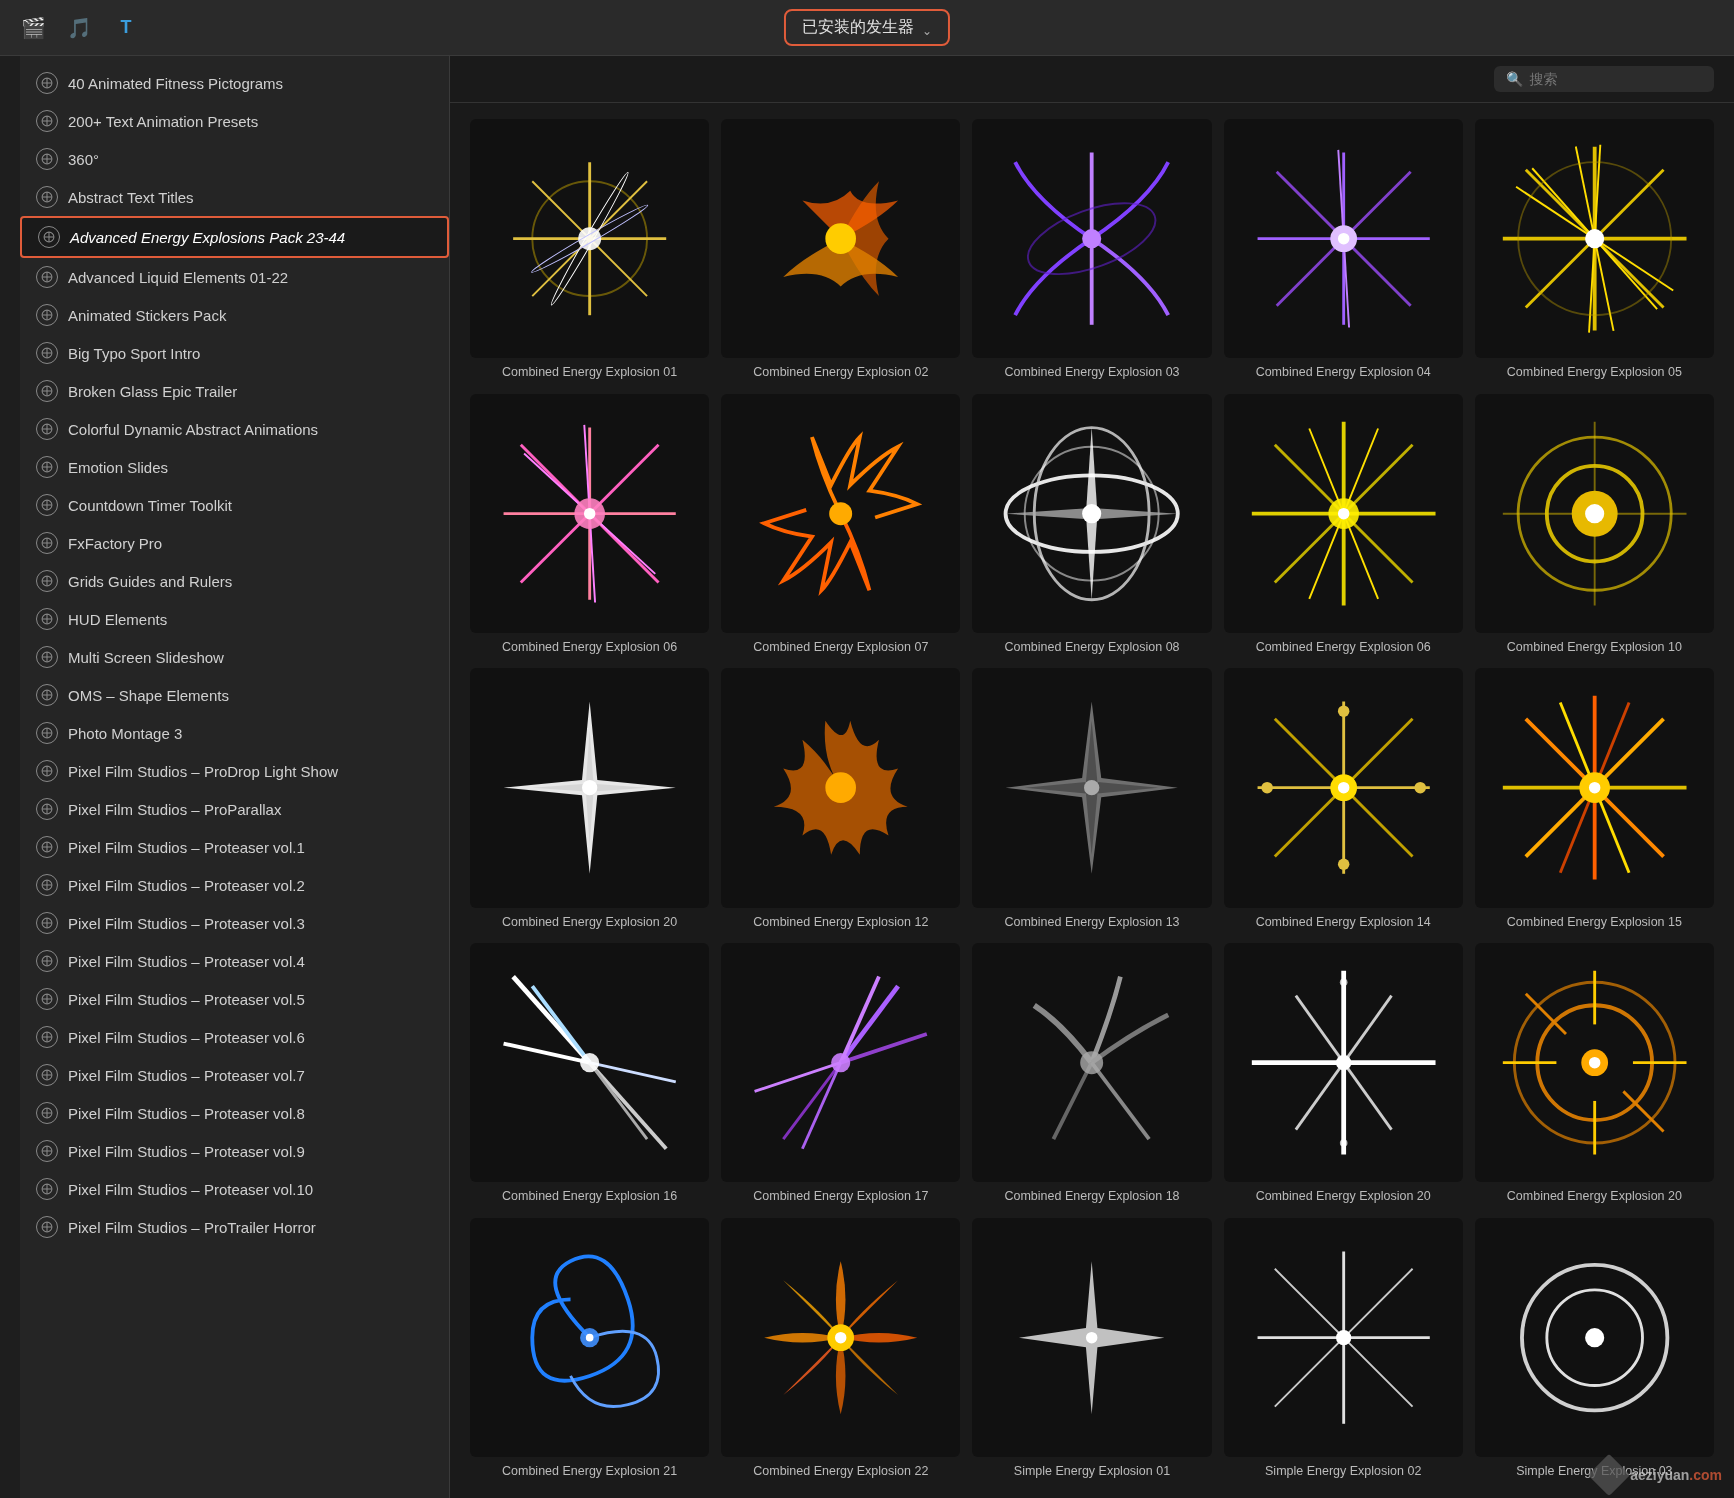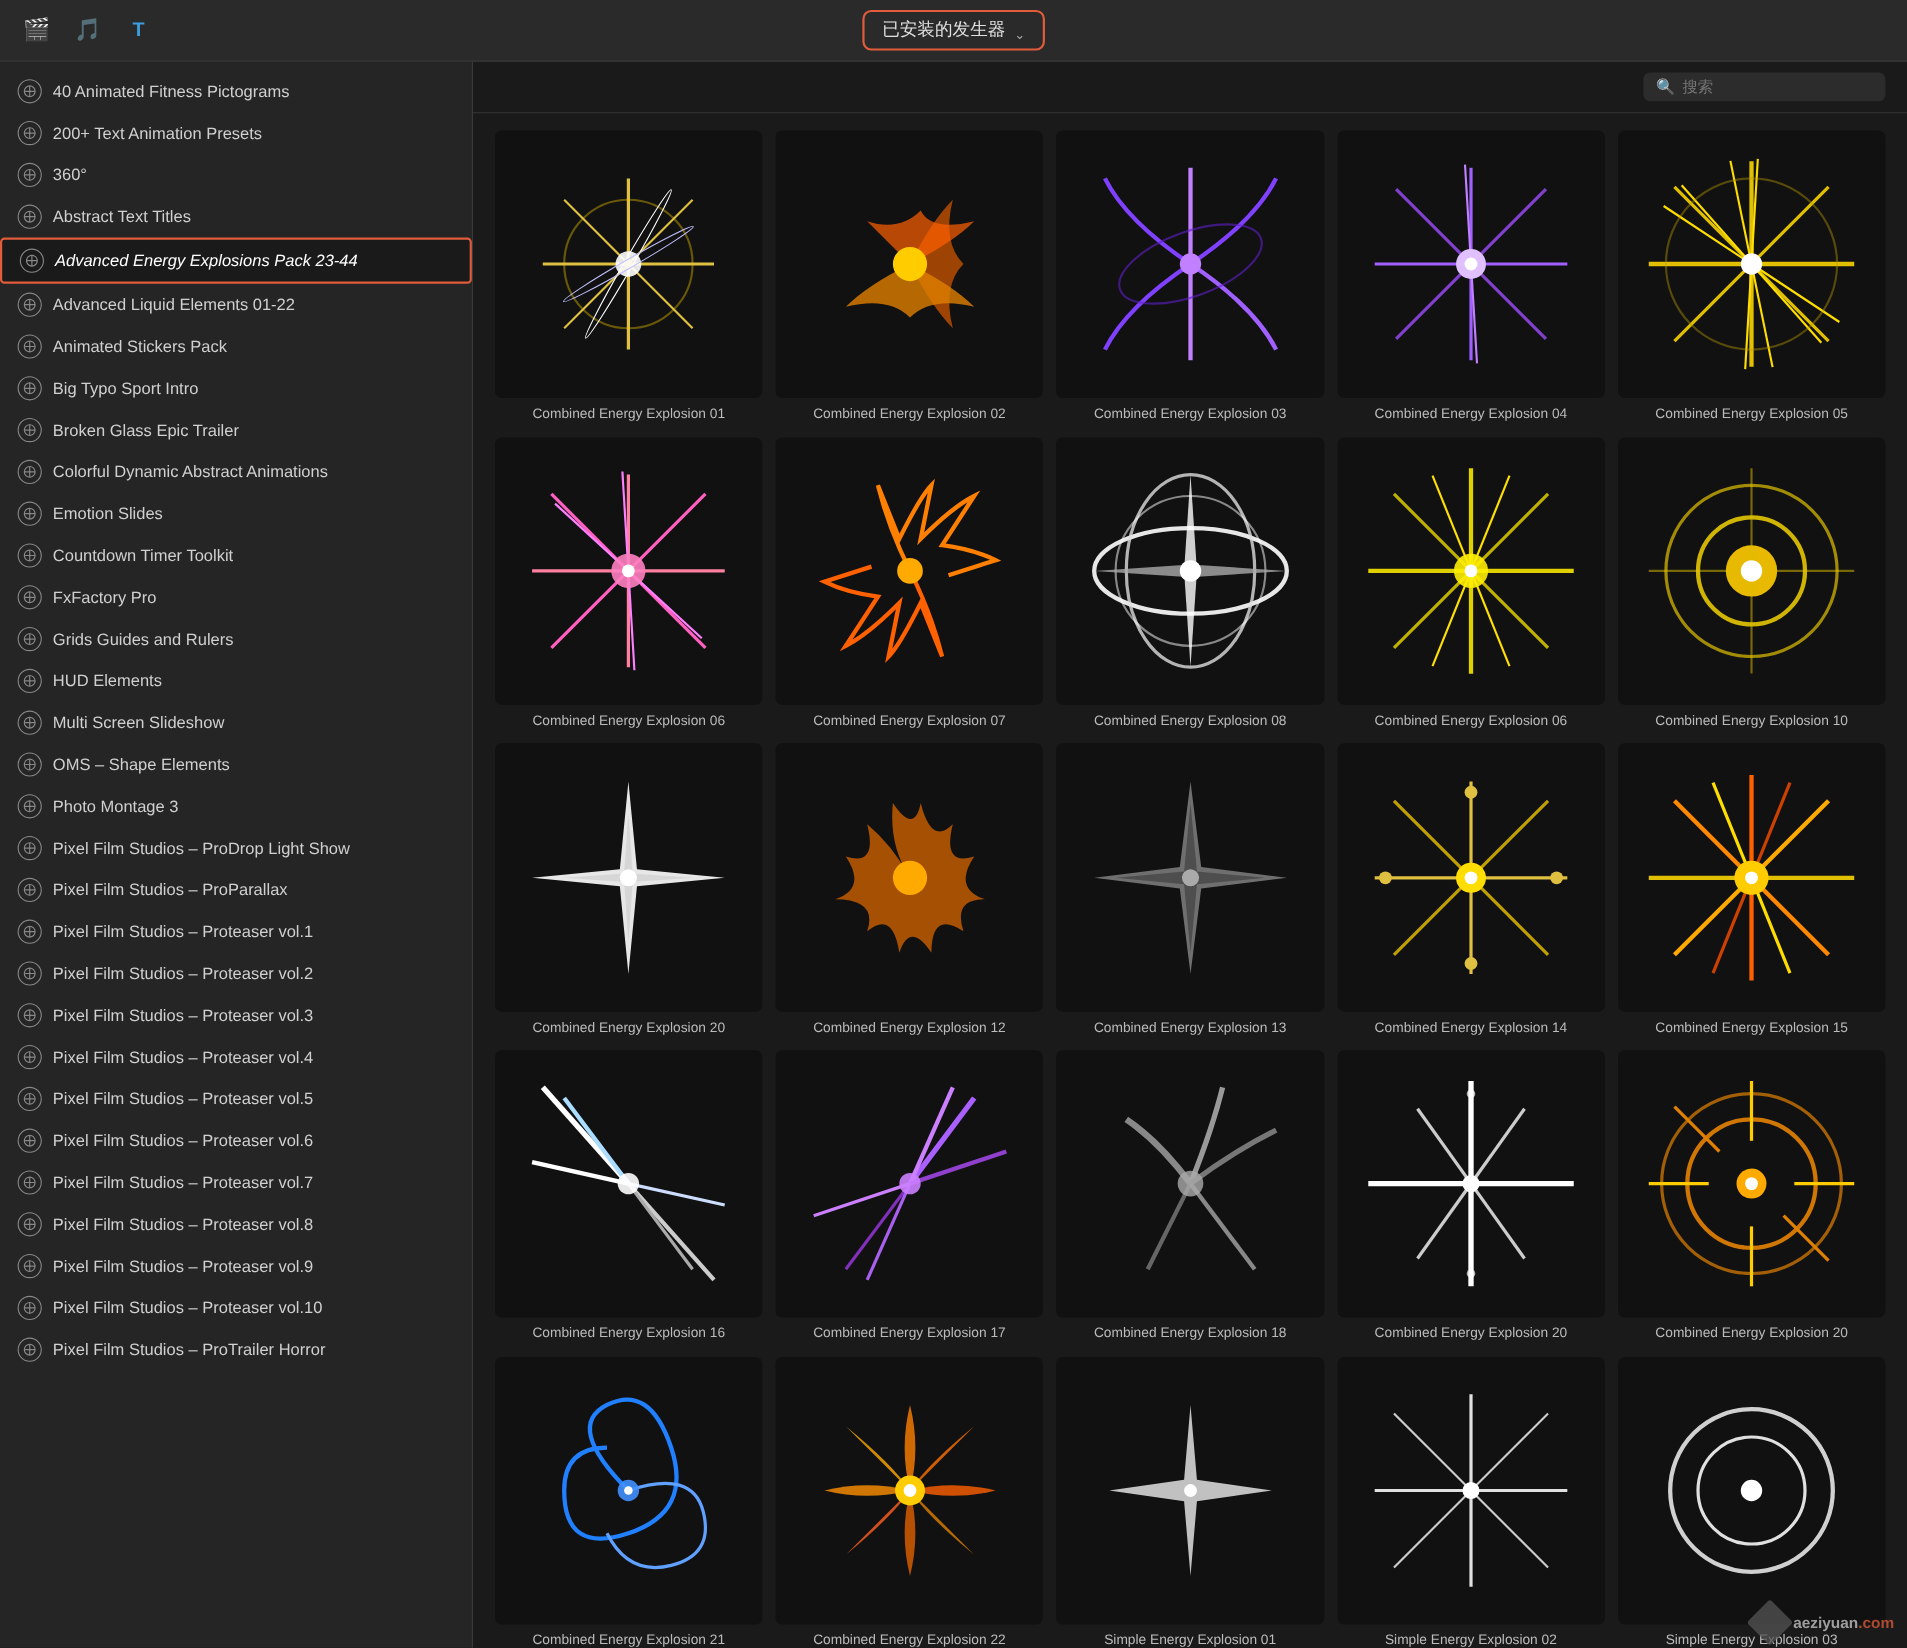--- a/index.html
+++ b/index.html
@@ -58,20 +58,21 @@
       gap: 8px;
       cursor: pointer;
     }
     .dropdown-btn .chevron { font-size: 12px; color: #aaa; }
 
     
     .main-content {
       display: flex;
       flex: 1;
       overflow: hidden;
+      padding-left: 20px;
     }
 
     
     .sidebar {
       width: 430px;
       background: #252525;
       border-right: 1px solid #3a3a3a;
       overflow-y: auto;
       padding: 8px 0;
     }

